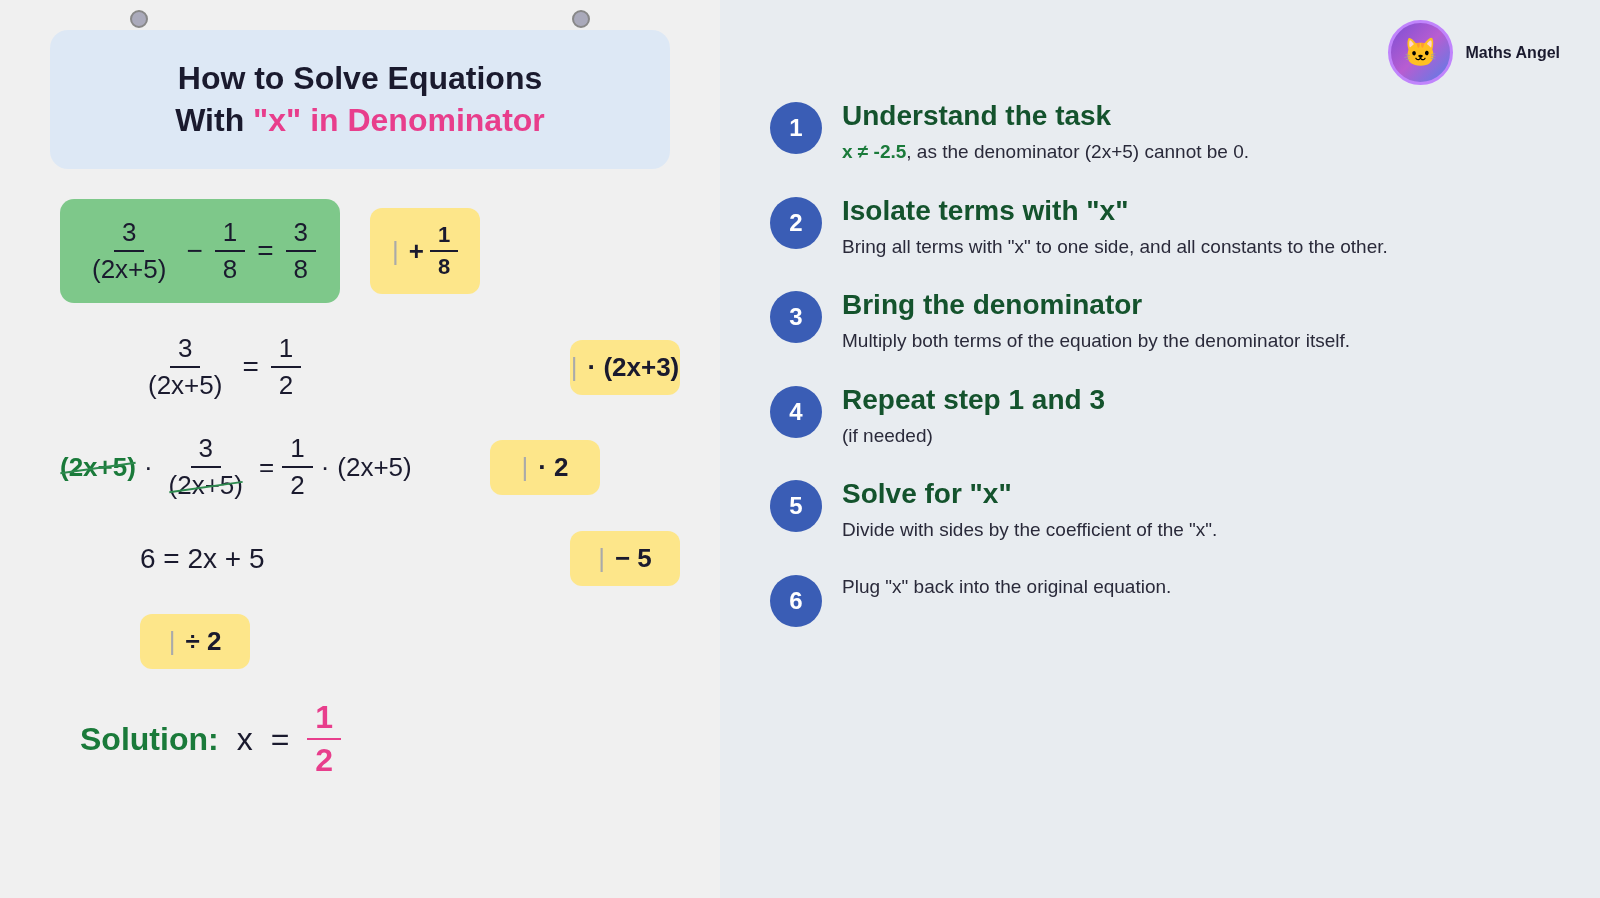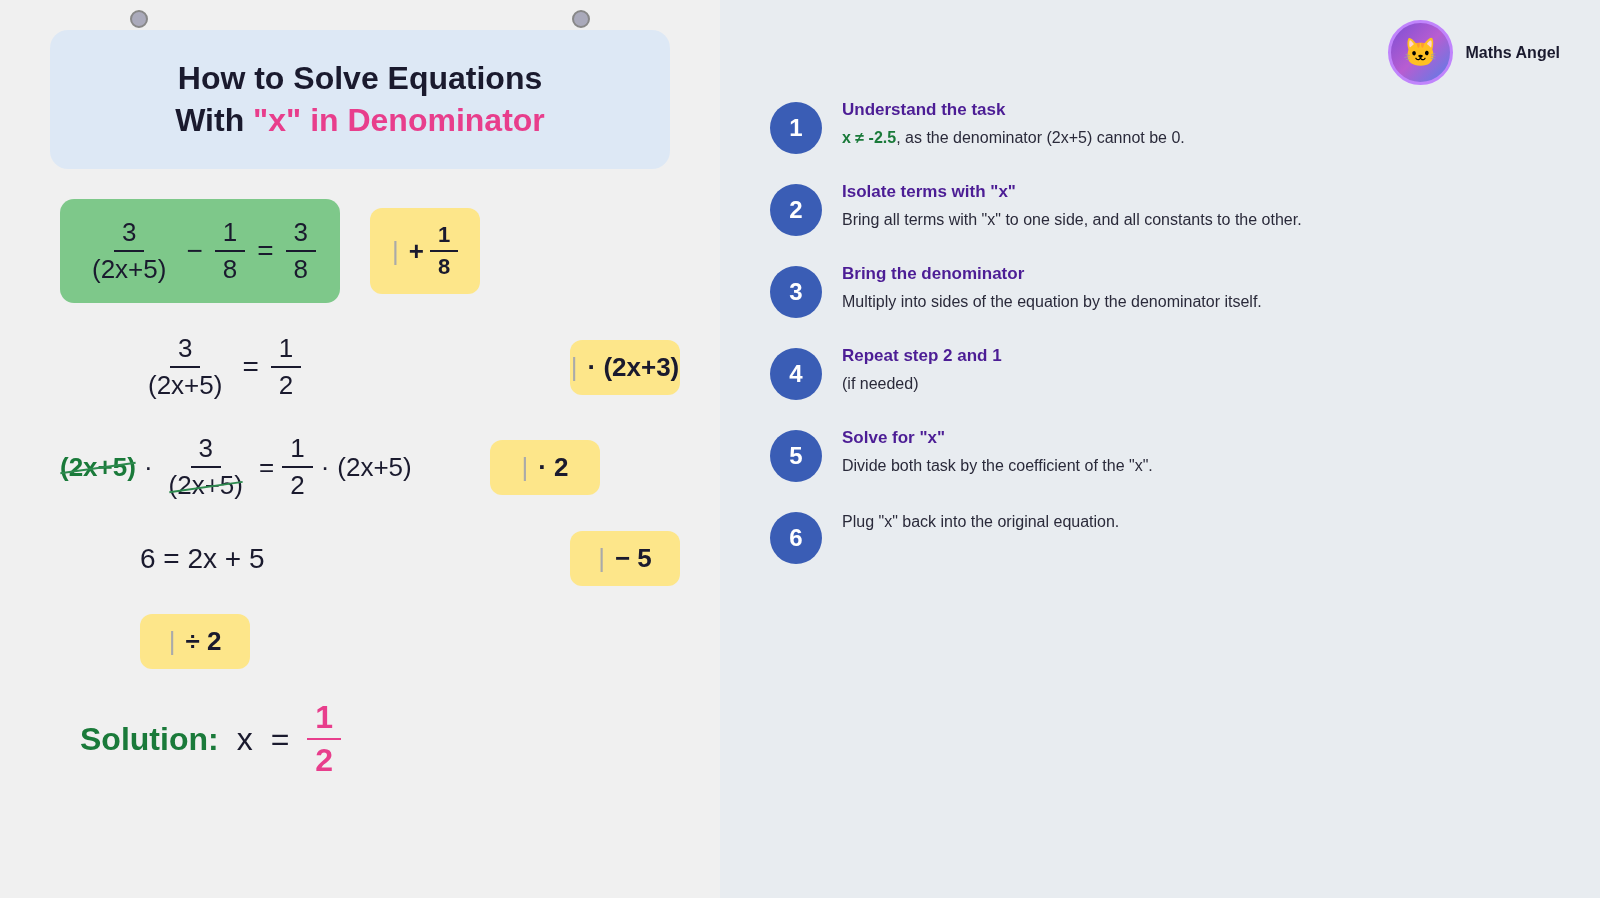--- a/index.html
+++ b/index.html
@@ -230,27 +230,27 @@
       font-size: 24px;
       font-weight: 800;
       display: flex;
       align-items: center;
       justify-content: center;
       flex-shrink: 0;
       margin-top: 2px;
     }
     .step-content {}
     .step-title {
-      font-size: 17px;
+      font-size: 28px;
       font-weight: 800;
-      color: #4c1d95;
+      color: #14532d;
       margin-bottom: 6px;
     }
     .step-desc {
-      font-size: 16px;
+      font-size: 19px;
       color: #2a2a3a;
       line-height: 1.5;
       max-width: 680px;
     }
     .step-desc .green-inline { color: #1a7a3a; font-weight: 700; }
   </style>
 </head>
 <body>
 
 <div class="left-panel">
@@ -391,41 +391,41 @@
       <div class="step-desc">Bring all terms with "x" to one side, and all constants to the other.</div>
     </div>
   </div>
 
   <div class="step-item">
     <div class="step-badge">
         <span>3</span>
       </div>
     <div class="step-content">
       <div class="step-title">Bring the denominator</div>
-      <div class="step-desc">Multiply into sides of the equation by the denominator itself.</div>
+      <div class="step-desc">Multiply both terms of the equation by the denominator itself.</div>
     </div>
   </div>
 
   <div class="step-item">
     <div class="step-badge">
         <span>4</span>
       </div>
     <div class="step-content">
-      <div class="step-title">Repeat step 2 and 1</div>
+      <div class="step-title">Repeat step 1 and 3</div>
       <div class="step-desc">(if needed)</div>
     </div>
   </div>
 
   <div class="step-item">
     <div class="step-badge">
         <span>5</span>
       </div>
     <div class="step-content">
       <div class="step-title">Solve for "x"</div>
-      <div class="step-desc">Divide both task by the coefficient of the "x".</div>
+      <div class="step-desc">Divide with sides by the coefficient of the "x".</div>
     </div>
   </div>
 
   <div class="step-item">
     <div class="step-badge">
         <span>6</span>
       </div>
     <div class="step-content">
       <div class="step-desc">Plug "x" back into the original equation.</div>
     </div>

